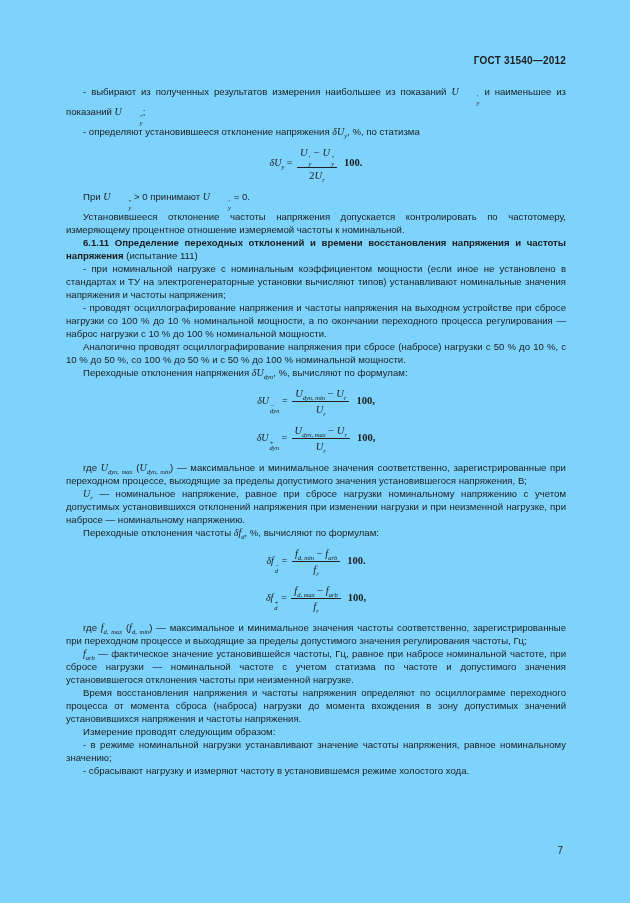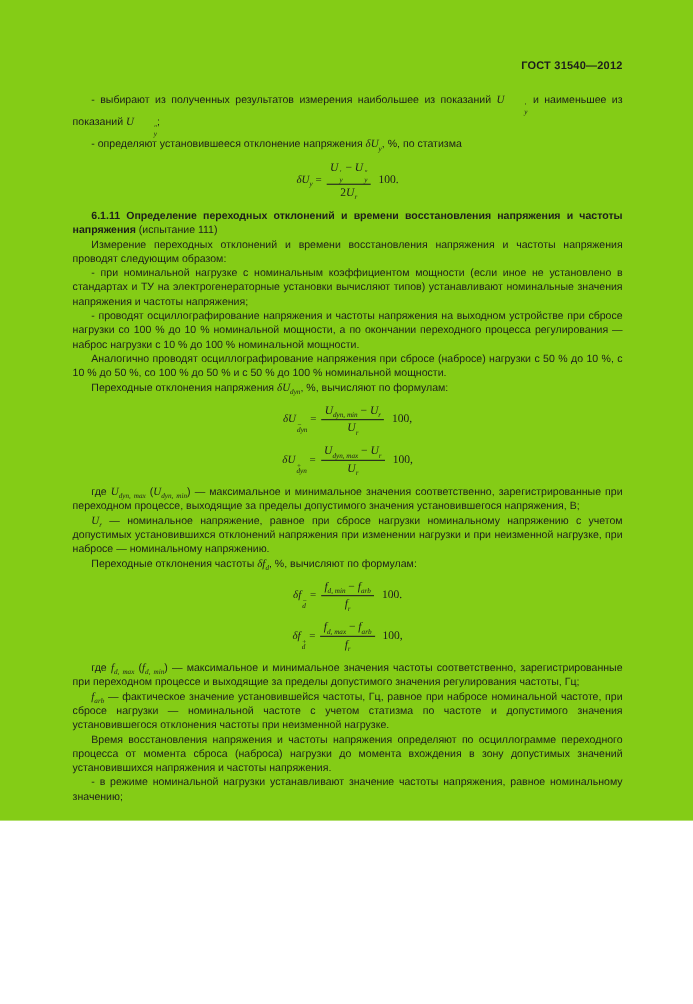--- a/index.html
+++ b/index.html
@@ -1,33 +1,33 @@
 <!DOCTYPE html>
 <html><head>
 <meta charset="utf-8">
 <style>
   html,body{margin:0;padding:0;}
   body{width:630px;height:913px;background:#ffffff;font-family:"Liberation Sans",sans-serif;color:#1c1c1c;}
-  .page{position:relative;width:630px;height:746px;box-sizing:border-box;background:#84cc16;padding:55px 64px 0 66px;overflow:hidden;}
+  .page{position:relative;width:630px;height:903px;box-sizing:border-box;background:#7dd3fc;padding:55px 64px 0 66px;overflow:hidden;}
   .doc-header{text-align:right;font-weight:bold;font-size:10px;margin-bottom:19px;letter-spacing:.2px;}
   .body-text{font-size:9.6px;line-height:13px;text-align:justify;}
   .body-text p{margin:0;text-indent:17px;}
   .heading b{font-weight:bold;}
   .reg{font-weight:normal;}
   .math{font-family:"Liberation Serif",serif;font-size:10px;white-space:nowrap;}
   .mi{font-style:italic;}
   .mr{font-style:normal;}
   .math sub,.formula sub{font-size:6.5px;font-style:italic;line-height:0;}
   .supsub{display:inline-flex;flex-direction:column;align-items:flex-start;font-size:6.5px;line-height:5.5px;font-style:italic;vertical-align:-4px;margin-left:1px;}
   .ss-sup,.ss-sub{display:block;height:5.5px;}
   .formula{text-align:center;margin:8px 0;font-family:"Liberation Serif",serif;font-size:10.5px;}
   .frac{display:inline-block;vertical-align:middle;text-align:center;line-height:13px;margin:0 2px;}
   .fnum{display:block;border-bottom:1px solid #222;padding:0 3px 1px;}
   .fden{display:block;padding-top:1px;}
-  .tail{margin-left:5px;}
+  .tail{margin-left:5px;font-weight:bold;}
   .page-number{position:absolute;right:67px;top:845px;font-size:10px;}
 </style>
 </head>
 <body>
 
 <div class="page">
   <div class="doc-header">ГОСТ 31540—2012</div>
 
   <div class="body-text">
 
@@ -42,25 +42,32 @@
     <p><span>- определяют установившееся отклонение напряжения </span><span class="math"><span class="mi">δ</span><span class="mi">U</span><sub>y</sub></span><span>, %, по статизма</span></p>
 
     <div class="formula"><span class="math"><span class="mi">δ</span><span class="mi">U</span><sub>y</sub><span class="mr"> = </span></span><span class="frac"><span class="fnum"><span class="mi">U</span><span class="supsub">
               <span class="ss-sup">′</span>
               <span class="ss-sub">y</span>
             </span><span class="mr"> − </span><span class="mi">U</span><span class="supsub">
               <span class="ss-sup">″</span>
               <span class="ss-sub">y</span>
             </span></span><span class="fden"><span class="mr">2</span><span class="mi">U</span><sub>r</sub></span></span><span class="tail">100.</span></div>
 
+    <p><span>При </span><span class="math"><span class="mi">U</span><span class="supsub">
+            <span class="ss-sup">″</span>
+            <span class="ss-sub">y</span>
+          </span></span><span> &gt; 0 принимают </span><span class="math"><span class="mi">U</span><span class="supsub">
+            <span class="ss-sup">′</span>
+            <span class="ss-sub">y</span>
+          </span></span><span> = 0.</span></p>
 
+    <p>Установившееся отклонение частоты напряжения допускается контролировать по частотомеру, измеряющему процентное отношение измеряемой частоты к номинальной.</p>
 
     <p class="heading"><b>6.1.11 Определение переходных отклонений и времени восстановления напряжения и частоты напряжения </b><span class="reg">(испытание 111)</span></p>
 
-    <p>Измерение переходных отклонений и времени восстановления напряжения и частоты напряжения проводят следующим образом:</p>
 
     <p>- при номинальной нагрузке с номинальным коэффициентом мощности (если иное не установлено в стандартах и ТУ на электрогенераторные установки вычисляют типов) устанавливают номинальные значения напряжения и частоты напряжения;</p>
 
     <p>- проводят осциллографирование напряжения и частоты напряжения на выходном устройстве при сбросе нагрузки со 100 % до 10 % номинальной мощности, а по окончании переходного процесса регулирования — наброс нагрузки с 10 % до 100 % номинальной мощности.</p>
 
     <p>Аналогично проводят осциллографирование напряжения при сбросе (набросе) нагрузки с 50 % до 10 %, с 10 % до 50 %, со 100 % до 50 % и с 50 % до 100 % номинальной мощности.</p>
 
     <p><span>Переходные отклонения напряжения </span><span class="math"><span class="mi">δ</span><span class="mi">U</span><sub>dyn</sub></span><span>, %, вычисляют по формулам:</span></p>
 
     <div class="formula"><span class="math"><span class="mi">δ</span><span class="mi">U</span><span class="supsub">
@@ -89,20 +96,22 @@
             <span class="ss-sub">d</span>
           </span><span class="mr"> = </span></span><span class="frac"><span class="fnum"><span class="mi">f</span><sub>d, max</sub><span class="mr"> − </span><span class="mi">f</span><sub>arb</sub></span><span class="fden"><span class="mi">f</span><sub>r</sub></span></span><span class="tail">100,</span></div>
 
     <p><span>где </span><span class="math"><span class="mi">f</span><sub>d, max</sub></span><span> (</span><span class="math"><span class="mi">f</span><sub>d, min</sub></span><span>) — максимальное и минимальное значения частоты соответственно, зарегистрированные при переходном процессе и выходящие за пределы допустимого значения регулирования частоты, Гц;</span></p>
 
     <p><span class="math"><span class="mi">f</span><sub>arb</sub></span><span> — фактическое значение установившейся частоты, Гц, равное при набросе номинальной частоте, при сбросе нагрузки — номинальной частоте с учетом статизма по частоте и допустимого значения установившегося отклонения частоты при неизменной нагрузке.</span></p>
 
     <p>Время восстановления напряжения и частоты напряжения определяют по осциллограмме переходного процесса от момента сброса (наброса) нагрузки до момента вхождения в зону допустимых значений установившихся напряжения и частоты напряжения.</p>
 
 
+    <p>Измерение проводят следующим образом:</p>
 
     <p>- в режиме номинальной нагрузки устанавливают значение частоты напряжения, равное номинальному значению;</p>
 
+    <p>- сбрасывают нагрузку и измеряют частоту в установившемся режиме холостого хода.</p>
 
   </div>
 
   <div class="page-number">7</div>
 </div>
 
 </body></html>

